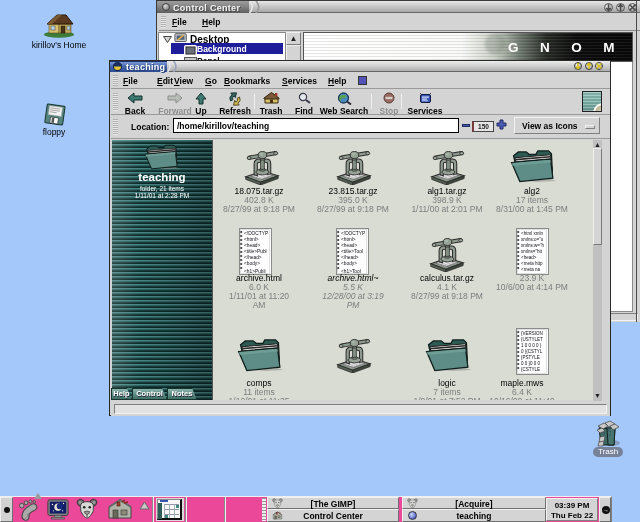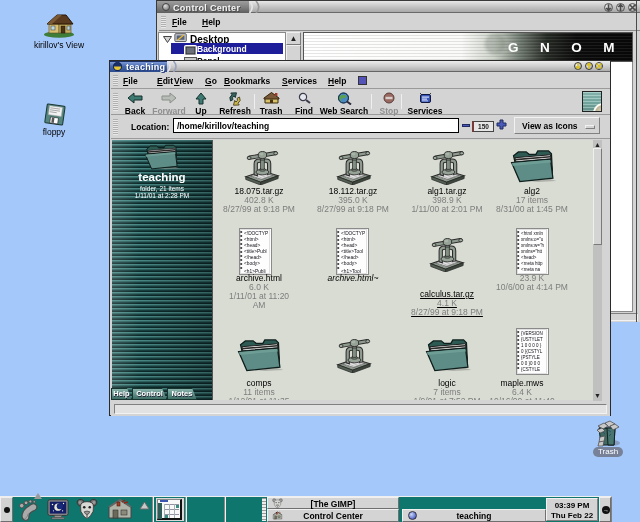--- a/index.html
+++ b/index.html
@@ -45,21 +45,21 @@
 #ct{left:102px;top:79px;width:381px;height:260px;background:#d9dcd3;overflow:hidden;border-left:1px solid #555;}
 .icn{position:absolute;text-align:center;font-size:8.5px;color:#000;line-height:9px;}
 .icn .nm{color:#000;}
 .icn .sz{color:#7d7d7d;}
 
 .sbar{position:absolute;background:#c0c0c0;}
 .sthumb{position:absolute;background:#d4d4d4;border-top:1px solid #f0f0f0;border-left:1px solid #f0f0f0;border-right:1px solid #7a7a7a;border-bottom:1px solid #7a7a7a;}
 .arr{position:absolute;font-size:8px;line-height:8px;color:#222;text-align:center;}
 
 
-#panel{left:0;top:496px;width:612px;height:26px;background:#0f766e;border-top:1px solid #efefef;border-right:1px solid #808080;}
+#panel{left:0;top:496px;width:612px;height:26px;background:#ec4899;border-top:1px solid #efefef;border-right:1px solid #808080;}
 .pbtn{position:absolute;background:#d2d2d2;border-top:1px solid #efefef;border-left:1px solid #efefef;border-right:1px solid #6f6f6f;border-bottom:1px solid #6f6f6f;}
 .task{position:absolute;background:#d4d4d4;border-top:1px solid #f0f0f0;border-left:1px solid #f0f0f0;border-right:1px solid #707070;border-bottom:1px solid #707070;font-size:8.5px;font-weight:bold;color:#000;text-align:center;}
 .dlab{position:absolute;text-align:center;font-size:8.5px;color:#000;}
 </style></head>
 <body>
 <svg width="0" height="0" style="position:absolute">
 <defs>
 
 <symbol id="press" viewBox="0 0 40 40">
 
@@ -311,21 +311,21 @@
   </div>
 
   <div class="tbar" style="top:29px;height:25px;border-bottom:1px solid #9a9a9a;">
     <div class="grip abs" style="left:2px;top:3px;height:18px;"></div>
     <div class="tbtn" style="left:10px;top:2px;width:28px;">
       <svg width="16" height="12" viewBox="0 0 16 12">
           <path d="M7 1 L1 6 L7 11 L7 8 L15 8 L15 4 L7 4 Z" fill="#3d7a72" stroke="#14302c" stroke-width="1"></path>
         </svg>
       <div class="lab">Back</div>
     </div>
-    <div class="tbtn" style="left:40px;top:2px;width:36px;">
+    <div class="tbtn" style="left:46px;top:2px;width:36px;">
       <svg width="16" height="12" viewBox="0 0 16 12">
           <path d="M9 1 L15 6 L9 11 L9 8 L1 8 L1 4 L9 4 Z" fill="#b8bdb8" stroke="#8a8f8a" stroke-width="1"></path>
         </svg>
       <div class="lab gr">Forward</div>
     </div>
     <div class="tbtn" style="left:79px;top:2px;width:22px;">
       <svg width="12" height="13" viewBox="0 0 12 13">
           <path d="M1 7 L6 1 L11 7 L8 7 L8 12 L4 12 L4 7 Z" fill="#3d7a72" stroke="#14302c" stroke-width="1"></path>
         </svg>
       <div class="lab">Up</div>
@@ -421,21 +421,21 @@
         <use href="#press"></use>
       </svg>
     <div class="icn" style="left:1px;top:47px;width:90px;">
         <div class="nm">18.075.tar.gz</div>
         <div class="sz">402.8 K<br>8/27/99 at 9:18 PM</div>
       </div>
     <svg class="abs" style="left:122px;top:8px" width="37" height="37">
         <use href="#press"></use>
       </svg>
     <div class="icn" style="left:95px;top:47px;width:90px;">
-        <div class="nm">18.112.tar.gz</div>
+        <div class="nm">23.815.tar.gz</div>
         <div class="sz">395.0 K<br>8/27/99 at 9:18 PM</div>
       </div>
     <svg class="abs" style="left:216px;top:8px" width="37" height="37">
         <use href="#press"></use>
       </svg>
     <div class="icn" style="left:189px;top:47px;width:90px;">
         <div class="nm">alg1.tar.gz</div>
         <div class="sz">398.9 K<br>1/11/00 at 2:01 PM</div>
       </div>
     <svg class="abs" style="left:293px;top:8px" width="52" height="35">
@@ -465,25 +465,26 @@
       <text x="7" y="7" font-size="4.8" font-family="Liberation Sans" fill="#101018">&lt;!DOCTYP</text>
       <text x="7" y="13" font-size="4.8" font-family="Liberation Sans" fill="#101018">&lt;html&gt;</text>
       <text x="7" y="19" font-size="4.8" font-family="Liberation Sans" fill="#101018">&lt;head&gt;</text>
       <text x="7" y="25" font-size="4.8" font-family="Liberation Sans" fill="#101018">&lt;title&gt;Tool</text>
       <text x="7" y="31" font-size="4.8" font-family="Liberation Sans" fill="#101018">&lt;/head&gt;</text>
       <text x="7" y="37" font-size="4.8" font-family="Liberation Sans" fill="#101018">&lt;body&gt;</text>
       <text x="7" y="45" font-size="4.8" font-family="Liberation Sans" fill="#101018">&lt;h1&gt;Tool</text>
     </svg>
     <div class="icn" style="left:95px;top:134px;width:90px;font-style:italic;">
         <div class="nm">archive.html~</div>
+        <div class="sz">5.5 K<br>12/28/00 at 3:19<br>PM</div>
       </div>
     <svg class="abs" style="left:215px;top:95px" width="37" height="37">
         <use href="#press"></use>
       </svg>
-    <div class="icn" style="left:189px;top:150px;width:90px;text-decoration:underline;">
+    <div class="icn" style="left:189px;top:134px;width:90px;">
         <div class="nm">calculus.tar.gz</div>
         <div class="sz">4.1 K<br>8/27/99 at 9:18 PM</div>
       </div>
     <svg class="abs" style="left:301px;top:88px" width="36" height="47">
         <use href="#page"></use>
       <text x="7" y="7" font-size="4.5" font-family="Liberation Sans" fill="#101018">&lt;html xmln</text>
       <text x="7" y="13" font-size="4.5" font-family="Liberation Sans" fill="#101018">xmlns:o="u</text>
       <text x="7" y="19" font-size="4.5" font-family="Liberation Sans" fill="#101018">xmlns:w="h</text>
       <text x="7" y="25" font-size="4.5" font-family="Liberation Sans" fill="#101018">xmlns="htt</text>
       <text x="7" y="31" font-size="4.5" font-family="Liberation Sans" fill="#101018">&lt;head&gt;</text>
@@ -534,21 +535,21 @@
   </div>
 
   <div class="abs" style="left:1px;top:341px;width:499px;height:14px;background:#d4d4d4;">
     <div class="abs in" style="left:3px;top:2px;width:493px;height:10px;background:#e2e2e2;"></div>
   </div>
 </div>
 
 <svg class="abs" style="left:42px;top:12px" width="34" height="27">
     <use href="#house"></use>
   </svg>
-<div class="dlab" style="left:19px;top:40px;width:80px;">kirillov's View</div>
+<div class="dlab" style="left:19px;top:40px;width:80px;">kirillov's Home</div>
 <svg class="abs" style="left:44px;top:103px" width="22" height="23">
     <use href="#floppy"></use>
   </svg>
 <div class="dlab" style="left:14px;top:127px;width:80px;">floppy</div>
 <svg class="abs" style="left:595px;top:420px" width="26" height="27">
     <use href="#trash"></use>
   </svg>
 <div class="abs" style="left:593px;top:447px;width:30px;height:10px;background:rgba(110,118,135,0.85);border-radius:5px;color:#fff;font-size:8px;text-align:center;line-height:10px;">Trash</div>
 
 <div id="panel" class="abs">
@@ -588,20 +589,26 @@
         <use href="#wilber"></use>
       </svg>
     <div class="abs" style="left:0;right:0;top:1px;">[The GIMP]</div>
   </div>
   <div class="task" style="left:267px;top:12px;width:132px;height:13px;">
     <svg class="abs" style="left:4px;top:0px" width="11" height="11">
         <use href="#hbox"></use>
       </svg>
     <div class="abs" style="left:0;right:0;top:1px;">Control Center</div>
   </div>
+  <div class="task" style="left:402px;top:0;width:144px;height:12px;">
+    <svg class="abs" style="left:4px;top:0px;opacity:0.75" width="11" height="11">
+        <use href="#wilber"></use>
+      </svg>
+    <div class="abs" style="left:0;right:0;top:1px;">[Acquire]</div>
+  </div>
   <div class="task" style="left:402px;top:12px;width:144px;height:13px;">
     <div class="abs" style="left:5px;top:1px;width:9px;height:9px;border-radius:50%;background:radial-gradient(circle at 35% 35%,#c8d8f8,#5a6ac8 70%,#2a3a88);border:1px solid #334;"></div>
     <div class="abs" style="left:0;right:0;top:1px;">teaching</div>
   </div>
   <div class="abs out" style="left:546px;top:1px;width:52px;height:23px;">
     <div class="abs b" style="left:0;right:0;top:2px;font-size:8px;text-align:center;">03:39 PM</div>
     <div class="abs b" style="left:0;right:0;top:12px;font-size:8px;text-align:center;">Thu Feb 22</div>
   </div>
   <div class="pbtn" style="left:599px;top:0;width:12px;height:25px;">
     <div class="abs" style="left:2px;top:8px;width:8px;height:8px;background:#111;border-radius:50%;color:#fff;font-size:6px;line-height:8px;text-align:center;">→</div>

